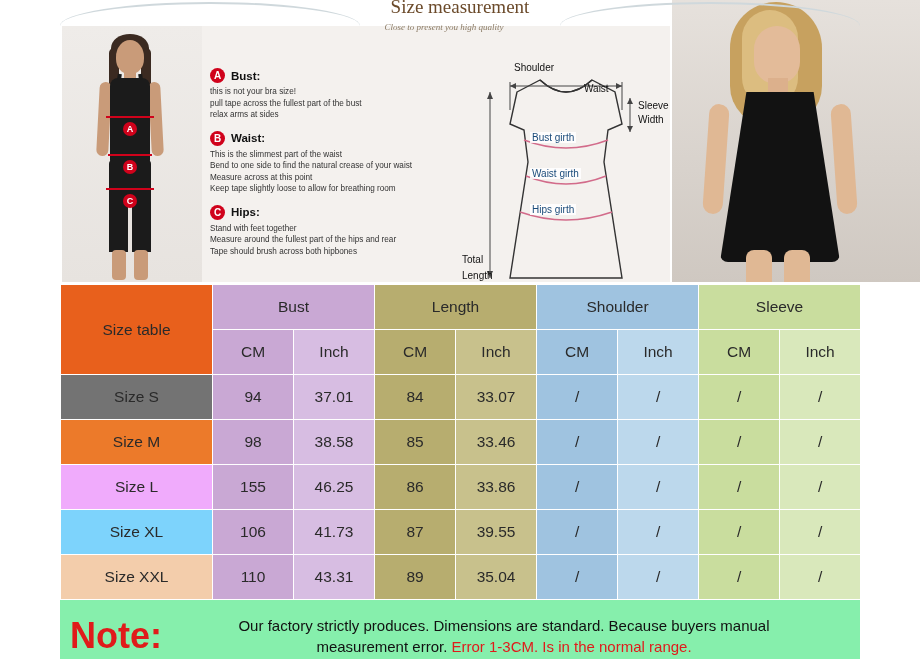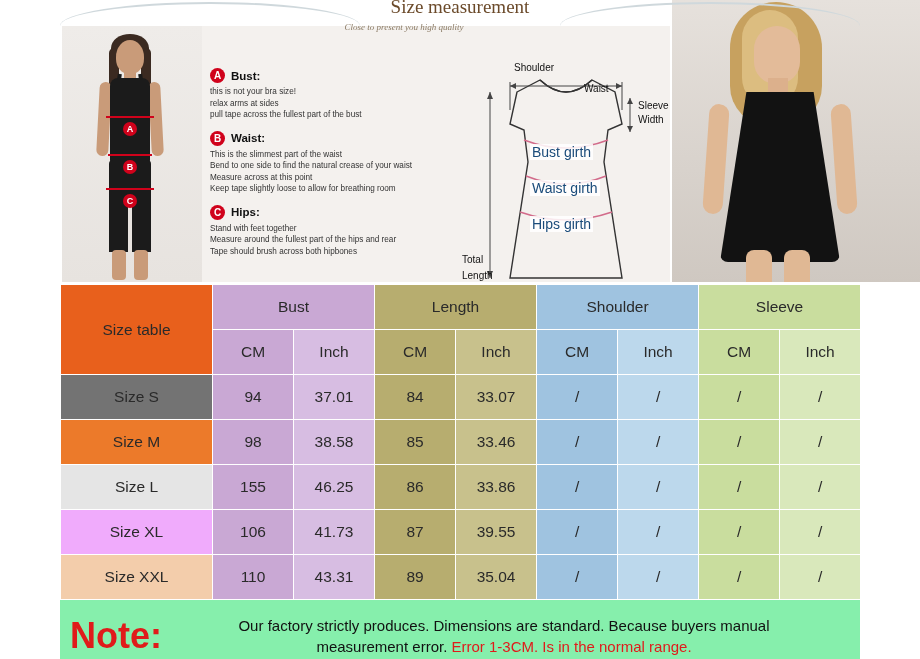--- a/index.html
+++ b/index.html
@@ -42,20 +42,21 @@
   .banner-sub {
     position: absolute;
     left: 0; top: 22px;
     width: 808px;
     text-align: center;
     font-size: 9px;
     color: #8a7a64;
     font-family: "Liberation Serif", serif;
     font-style: italic;
     z-index: 5;
+    padding-left: 40px;
   }
   .swoosh {
     position: absolute;
     top: 2px;
     height: 22px;
     border-top: 2px solid #cfd8dc;
     border-radius: 50%/100% 100% 0 0;
     z-index: 4;
   }
   .swoosh.left { left: 60px; width: 300px; }
@@ -187,26 +188,25 @@
     width: 208px; height: 256px;
   }
   .dress-label {
     position: absolute;
     font-size: 10px;
     color: #111;
     white-space: nowrap;
   }
   .dress-inner-label {
     position: absolute;
-    font-size: 14px;
+    font-size: 10px;
     color: #1a4b7a;
     background: rgba(255,255,255,0.85);
     padding: 0 2px;
     white-space: nowrap;
-    margin-top: 12px;
   }
 
   
   .panel-right {
     position: absolute;
     left: 672px; top: 0;
     width: 248px; height: 282px;
     background: #ded8d2;
     overflow: hidden;
   }
@@ -287,22 +287,22 @@
   .bust-c  { background: #d7bde2; }
   .len-h   { background: #b7ad6f; }
   .len-c   { background: #c8c18c; }
   .sho-h   { background: #9fc3e0; }
   .sho-c   { background: #bcd8ec; }
   .sle-h   { background: #c9dd9e; }
   .sle-c   { background: #d9e8bb; }
 
   .lbl-s   { background: #737373; }
   .lbl-m   { background: #ec7a2a; }
-  .lbl-l   { background: #e5e5e5; }
-  .lbl-xl  { background: #f0abfc; }
+  .lbl-l   { background: #f0abfc; }
+  .lbl-xl  { background: #7dd3fc; }
   .lbl-xxl { background: #f3cdab; }
 
   
   .note {
     position: absolute;
     left: 60px; top: 600px;
     width: 800px; height: 71px;
     background: #86efac;
     display: flex;
     align-items: center;
@@ -367,22 +367,22 @@
       </div>
 
       <div class="text-block">
 
         <div class="tb-item">
           <div class="tb-head">
             <span class="tb-badge">A</span>
             <span>Bust:</span>
           </div>
           <div class="tb-line">this is not your bra size!</div>
+          <div class="tb-line">pull tape across the fullest part of the bust</div>
           <div class="tb-line">relax arms at sides</div>
-          <div class="tb-line">pull tape across the fullest part of the bust</div>
         </div>
 
         <div class="tb-item">
           <div class="tb-head">
             <span class="tb-badge">B</span>
             <span>Waist:</span>
           </div>
           <div class="tb-line">This is the slimmest part of the waist</div>
           <div class="tb-line">Bend to one side to find the natural crease of your waist</div>
           <div class="tb-line">Measure across at this point</div>

